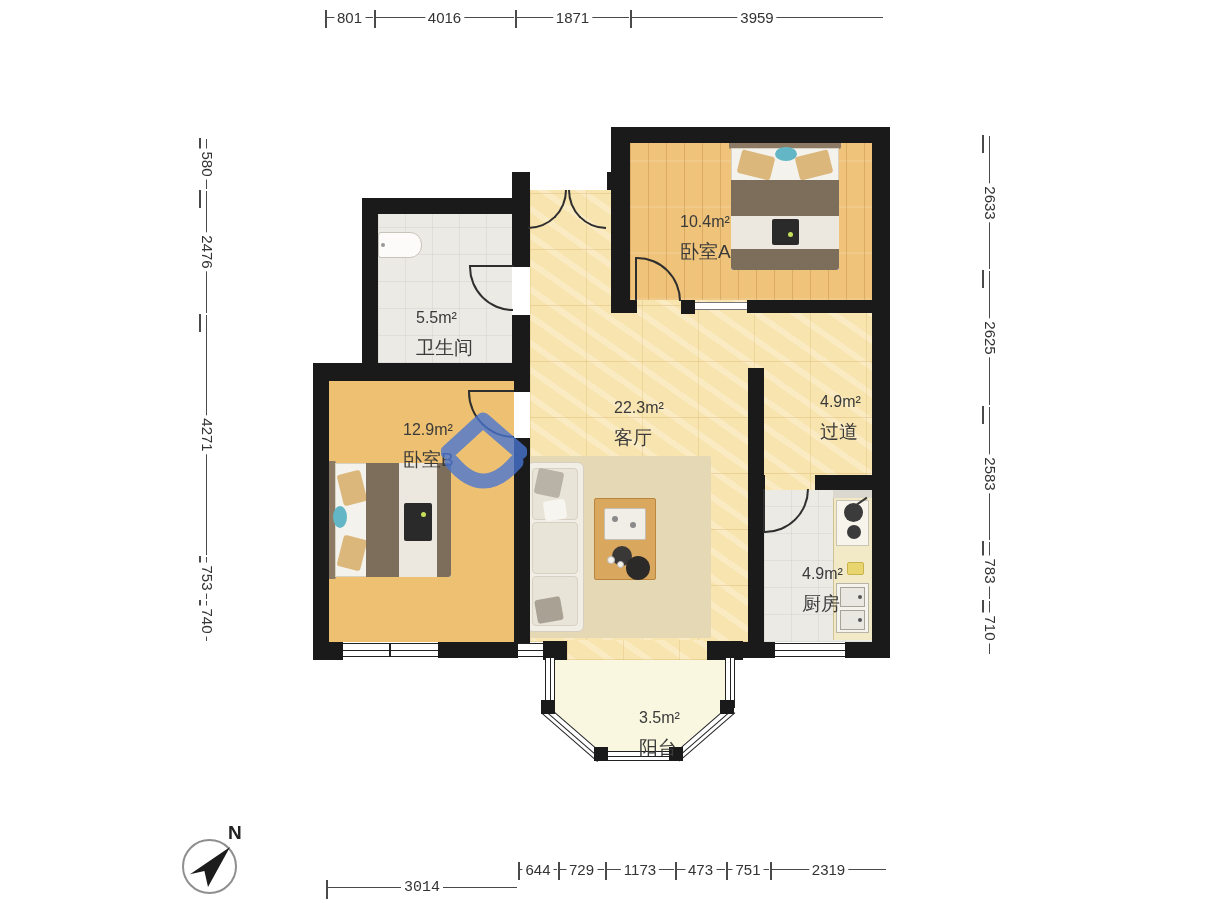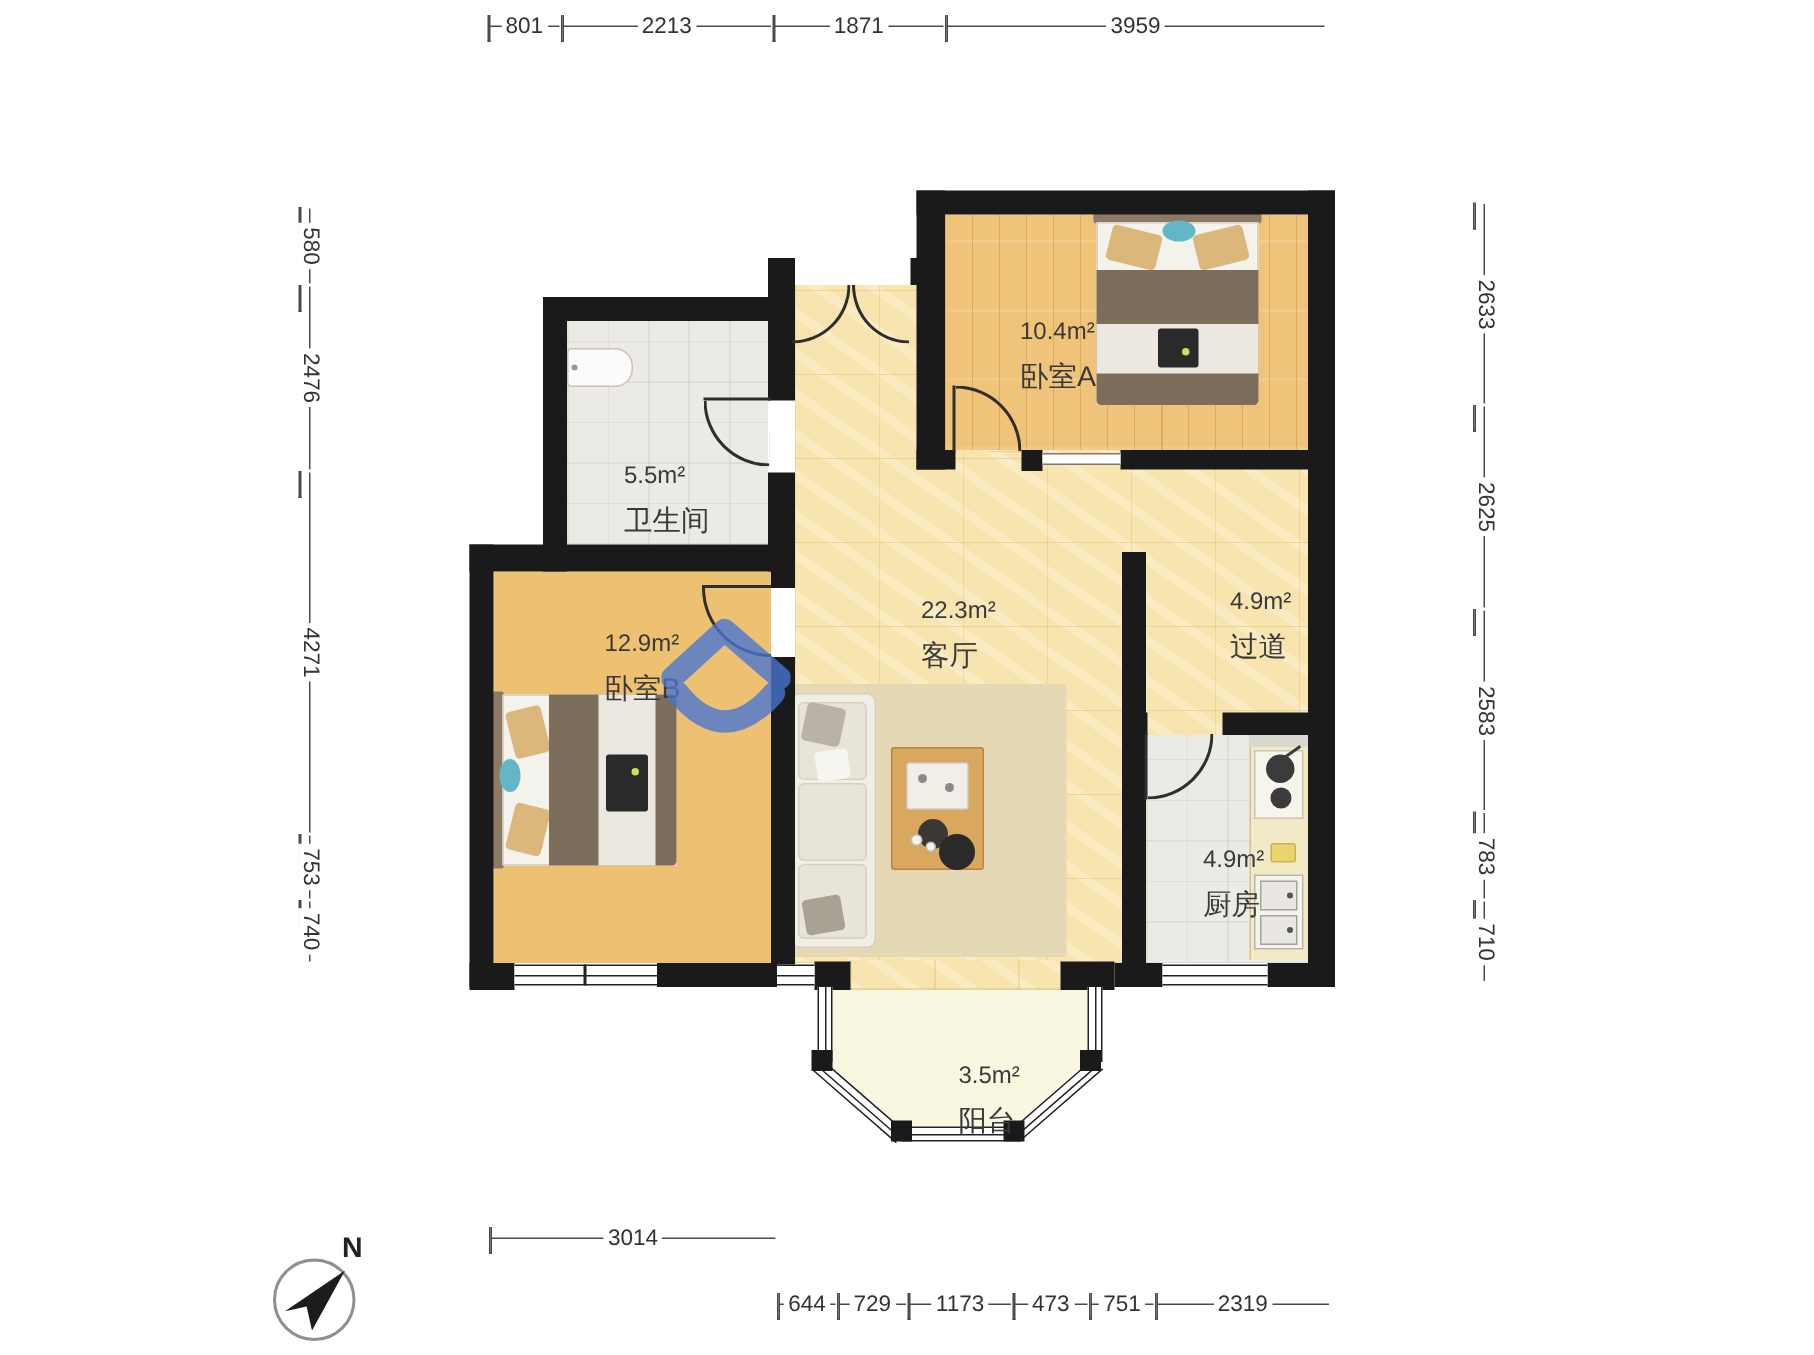--- a/index.html
+++ b/index.html
@@ -248,21 +248,21 @@
     <path d="M7 40 L42 8 L79 40" fill="none" stroke="#4875D3" stroke-width="15" stroke-linecap="round" stroke-linejoin="round"></path>
     <path d="M11 50 Q42 88 75 50" fill="none" stroke="#4875D3" stroke-width="15" stroke-linecap="round"></path>
   </svg>
 
   <div class="dh" style="left:325px;top:10px;width:49px;">
       <div class="ln"></div>
       <span>801</span>
     </div>
   <div class="dh" style="left:374px;top:10px;width:141px;">
       <div class="ln"></div>
-      <span>2213</span>
+      <span>4016</span>
     </div>
   <div class="dh" style="left:515px;top:10px;width:115px;">
       <div class="ln"></div>
       <span>1871</span>
     </div>
   <div class="dh" style="left:630px;top:10px;width:254px;">
       <div class="ln"></div>
       <span>3959</span>
     </div>
 
@@ -301,21 +301,21 @@
     </div>
   <div class="dv" style="left:982px;top:541px;height:59px;">
       <div class="ln"></div>
       <span>783</span>
     </div>
   <div class="dv" style="left:982px;top:600px;height:55px;">
       <div class="ln"></div>
       <span>710</span>
     </div>
 
-  <div class="dh" style="left:326px;top:818px;width:192px;">
+  <div class="dh" style="left:326px;top:880px;width:192px;font-family:Liberation Mono, monospace;">
       <div class="ln"></div>
       <span>3014</span>
     </div>
   <div class="dh" style="left:518px;top:862px;width:40px;">
       <div class="ln"></div>
       <span>644</span>
     </div>
   <div class="dh" style="left:558px;top:862px;width:47px;">
       <div class="ln"></div>
       <span>729</span>

